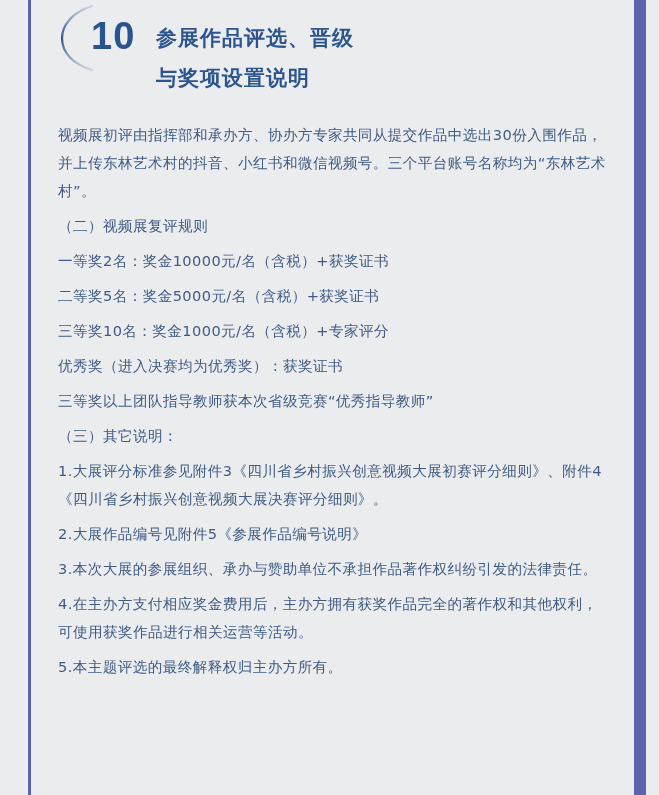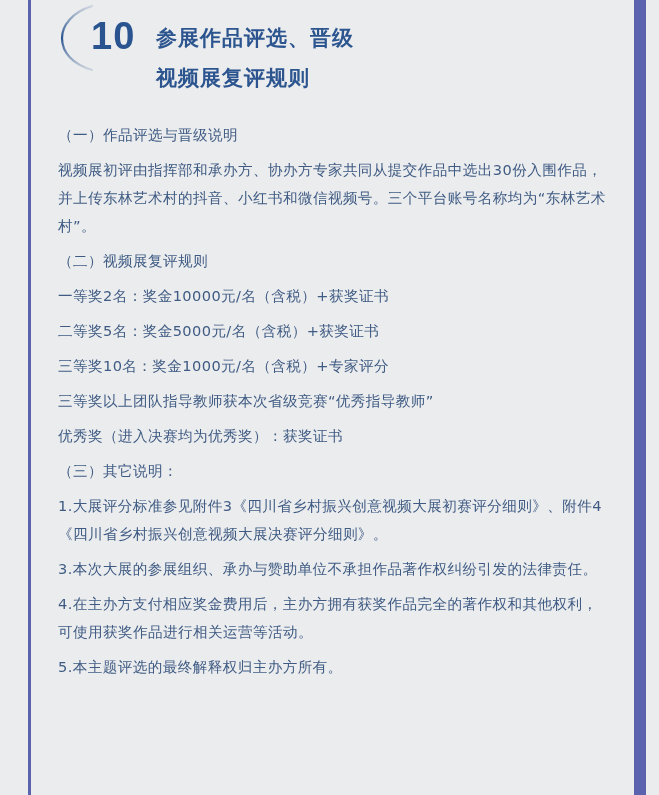--- a/index.html
+++ b/index.html
@@ -53,33 +53,33 @@
         <stop offset="0" stop-color="#2a5490" stop-opacity="0.15"></stop>
         <stop offset="0.5" stop-color="#2a5490" stop-opacity="1"></stop>
         <stop offset="1" stop-color="#2a5490" stop-opacity="0.15"></stop>
       </linearGradient>
     </defs>
     <path d="M 34 4 C 14 10, 4 24, 4 36 C 4 50, 14 62, 34 68" fill="none" stroke="url(#arcg)" stroke-width="2.2" stroke-linecap="round"></path>
   </svg>
   <div class="num">10</div>
   <div class="title">
     <div>参展作品评选、晋级</div>
-    <div>视频展复评规则</div>
+    <div>与奖项设置说明</div>
   </div>
 </div>
 
 <div class="content">
-  <p class="h">（一）作品评选与晋级说明</p>
   <p>视频展初评由指挥部和承办方、协办方专家共同从提交作品中选出30份入围作品，并上传东林艺术村的抖音、小红书和微信视频号。三个平台账号名称均为“东林艺术村”。</p>
 
   <p class="h">（二）视频展复评规则</p>
   <p>一等奖2名：奖金10000元/名（含税）+获奖证书</p>
   <p>二等奖5名：奖金5000元/名（含税）+获奖证书</p>
   <p>三等奖10名：奖金1000元/名（含税）+专家评分</p>
+  <p>优秀奖（进入决赛均为优秀奖）：获奖证书</p>
   <p>三等奖以上团队指导教师获本次省级竞赛“优秀指导教师”</p>
-  <p>优秀奖（进入决赛均为优秀奖）：获奖证书</p>
 
   <p class="h">（三）其它说明：</p>
   <p>1.大展评分标准参见附件3《四川省乡村振兴创意视频大展初赛评分细则》、附件4《四川省乡村振兴创意视频大展决赛评分细则》。</p>
+  <p>2.大展作品编号见附件5《参展作品编号说明》</p>
   <p>3.本次大展的参展组织、承办与赞助单位不承担作品著作权纠纷引发的法律责任。</p>
   <p>4.在主办方支付相应奖金费用后，主办方拥有获奖作品完全的著作权和其他权利，可使用获奖作品进行相关运营等活动。</p>
   <p>5.本主题评选的最终解释权归主办方所有。</p>
 </div>
 
 </body></html>

